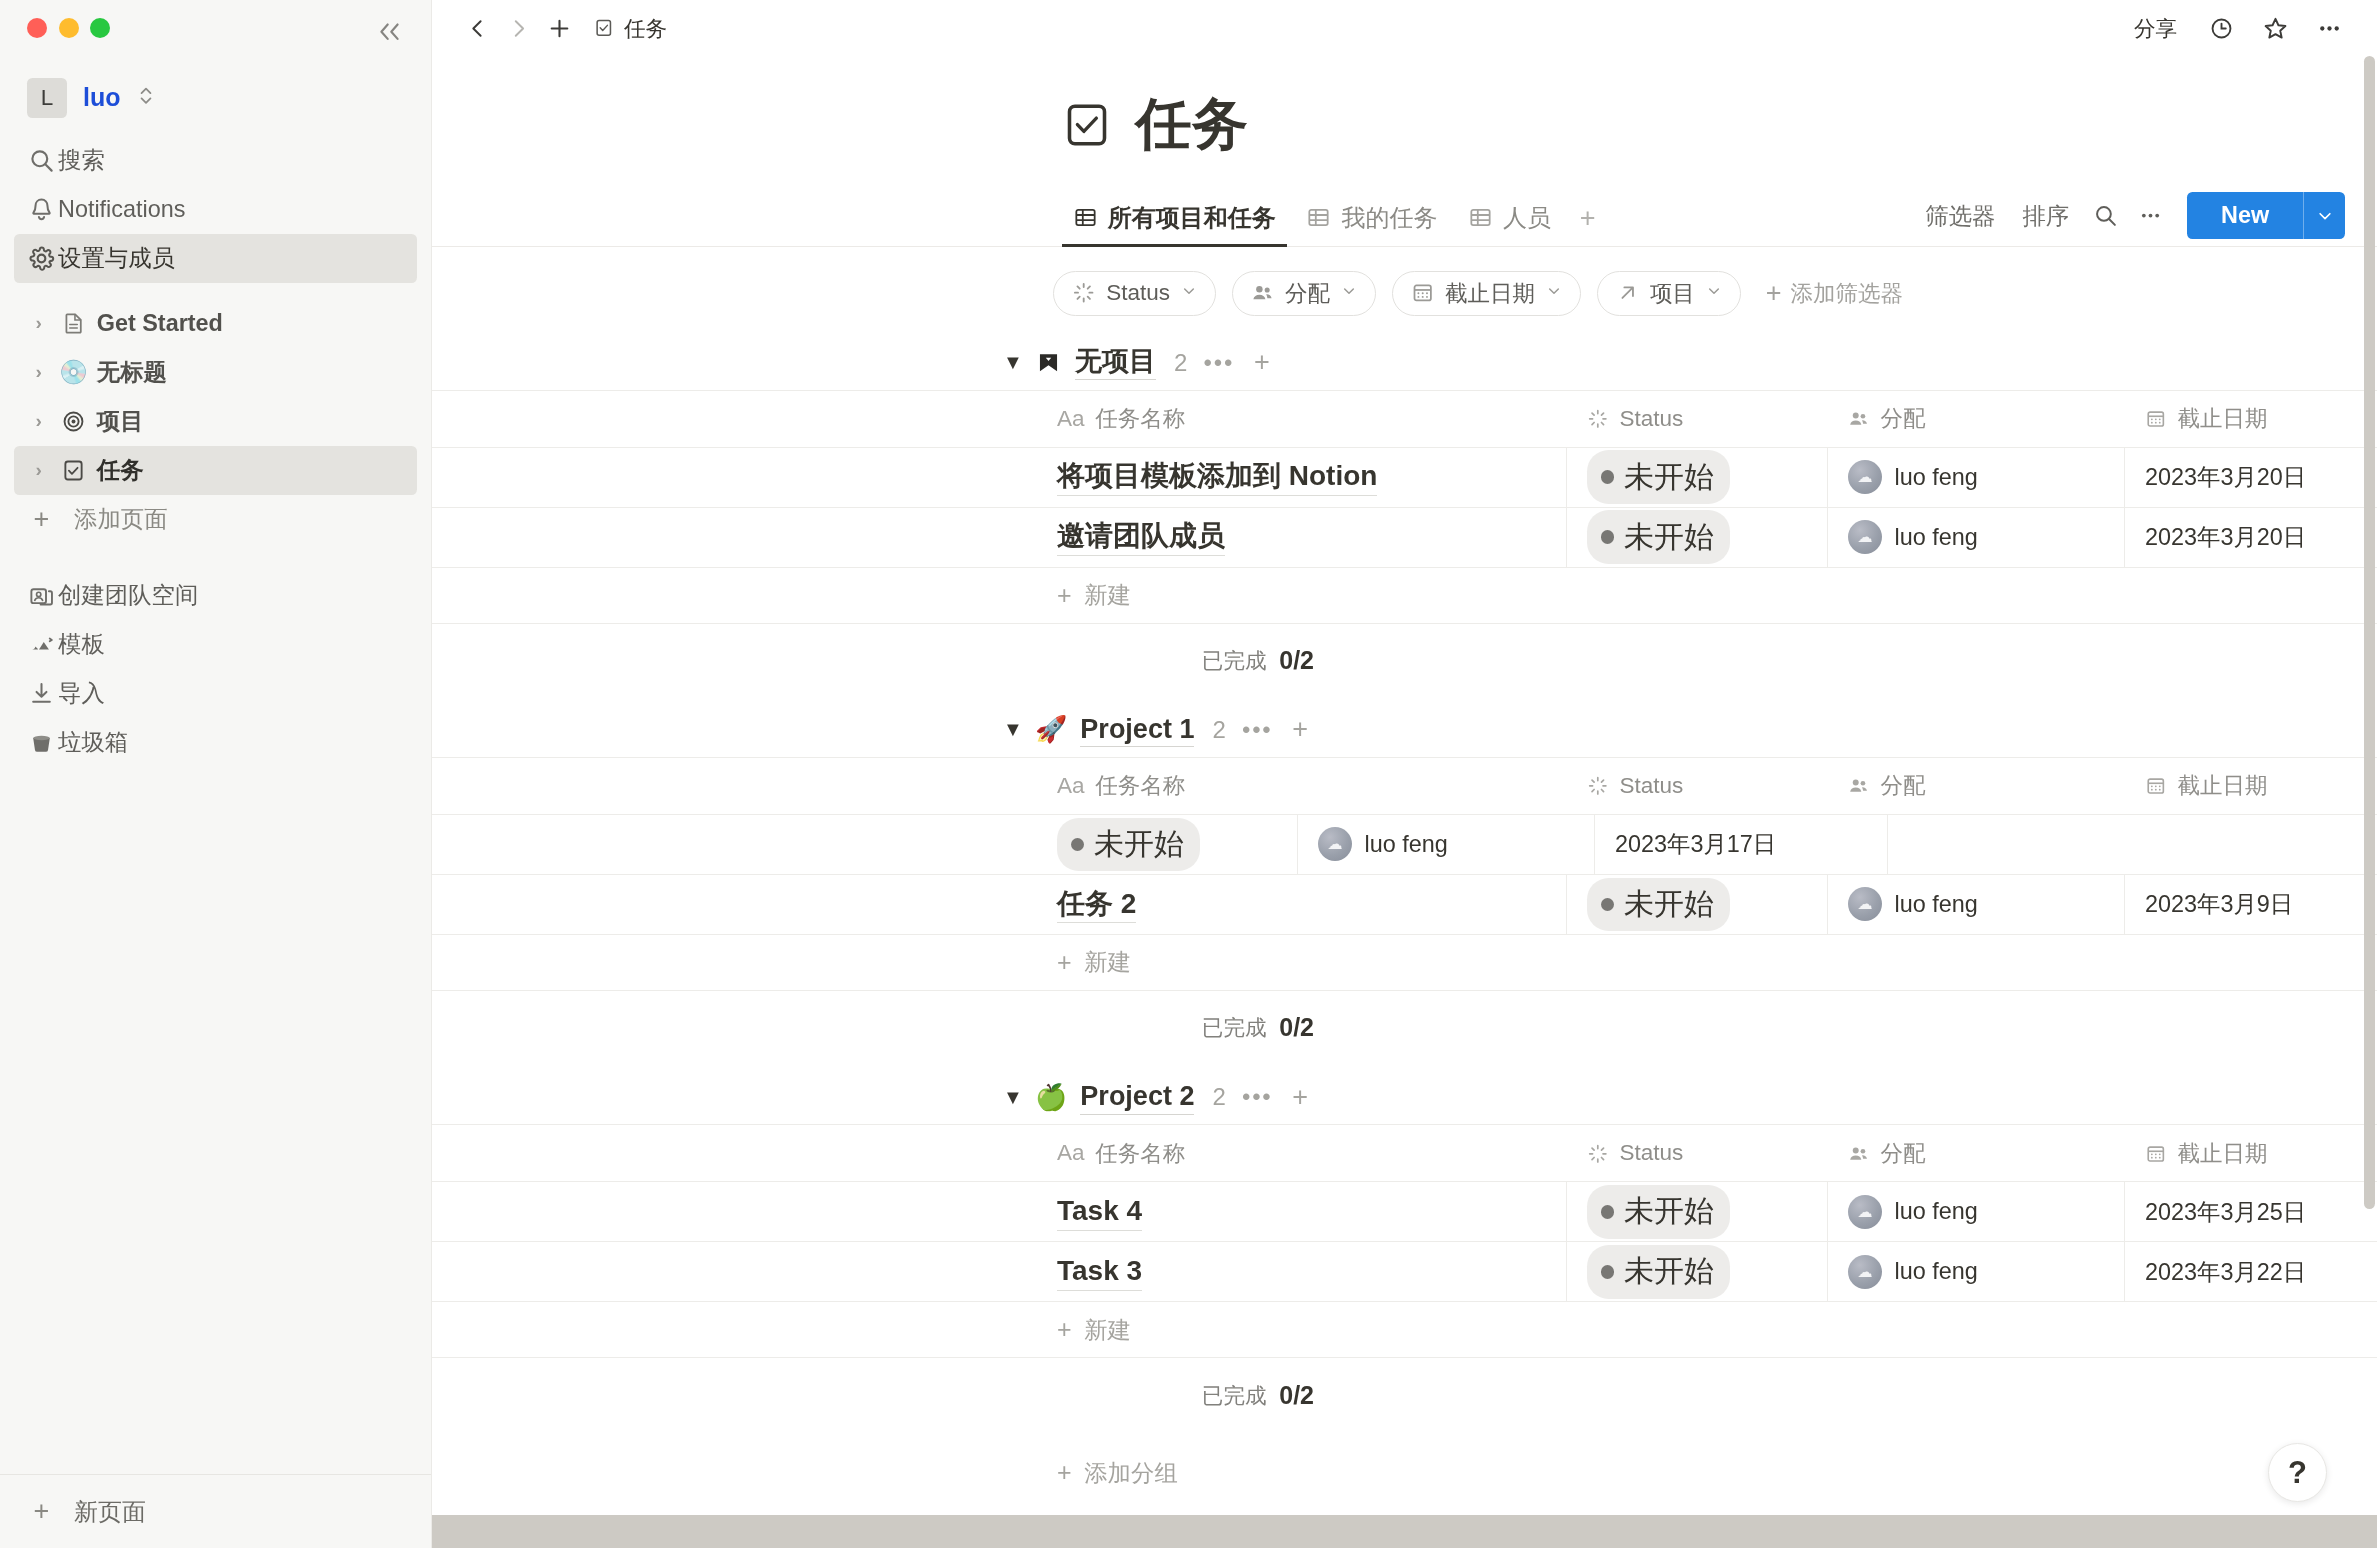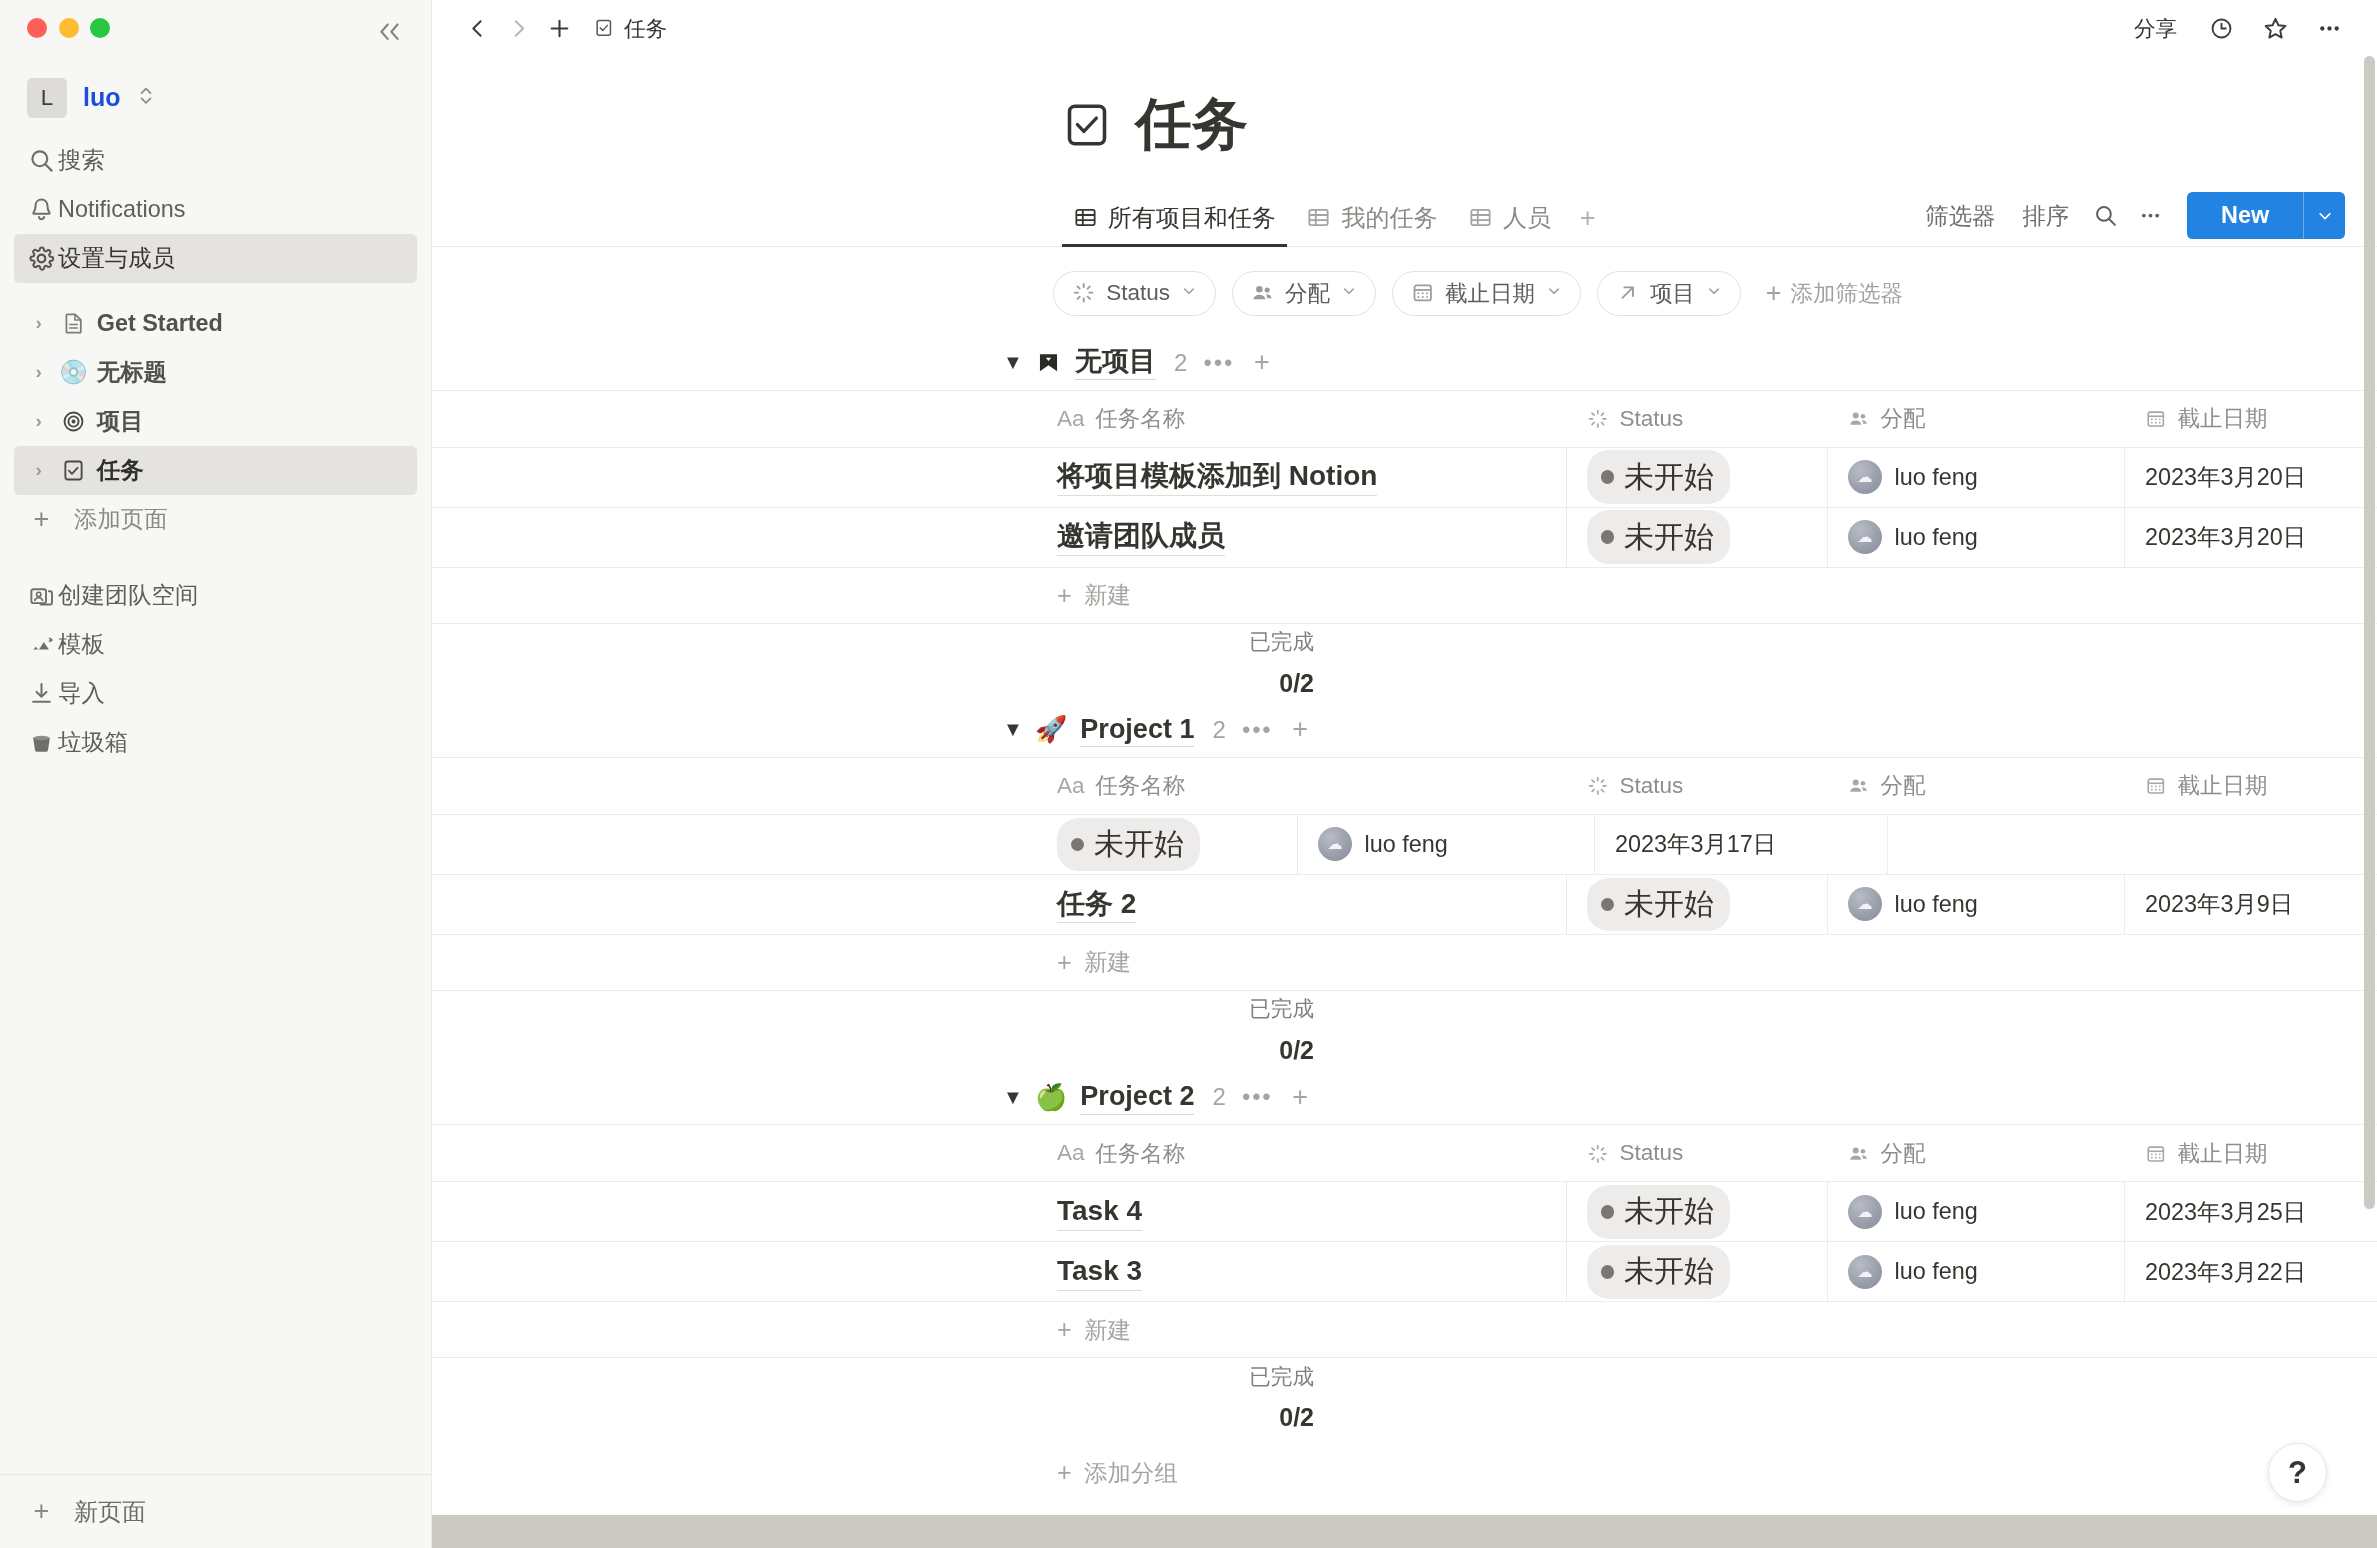--- a/index.html
+++ b/index.html
@@ -127,21 +127,21 @@
     margin-top: 29px; padding-left: 630px;
     border-bottom: 0.9px solid #eceae7;
     position: relative;
   }
   .tabs-left { display: flex; align-items: flex-end; gap: 9px; }
   .tab {
     display: flex; align-items: center; gap: 10px;
     padding: 5.4px 10.8px 12.6px 10.8px; cursor: pointer;
     font-size: 24px; color: #8b8a85; position: relative; white-space: nowrap;
   }
-  .tab.active { color: #37352f; font-weight: 400; }
+  .tab.active { color: #37352f; font-weight: 700; }
   .tab.active::after {
     content: ""; position: absolute; left: 0; right: 0; bottom: -0.9px;
     height: 2.7px; background: #37352f;
   }
   .tab-ico { display: flex; align-items: center; }
   .tab-plus { padding: 5.4px 10.8px 12.6px 9px; font-size: 27px; color: #b2b1ad; cursor: pointer; }
 
   .tabs-right {
     margin-left: auto; display: flex; align-items: center; gap: 5.4px;
     padding-bottom: 7.2px; padding-right: 32px;
@@ -243,22 +243,22 @@
 
   .new-row {
     display: flex; align-items: center; gap: 12.6px;
     padding-left: 625px; height: 56px;
     font-size: 23.4px; color: #a5a49f; cursor: pointer;
     border-bottom: 0.9px solid #edece9;
   }
   .new-row .np { font-size: 25px; }
 
   .group-foot {
-    display: flex; align-items: flex-end; justify-content: flex-end;
-    height: 74px; padding-right: 1063px; gap: 12.6px; flex-direction: column;
+    display: flex; align-items: center; justify-content: flex-end;
+    height: 74px; padding-right: 1063px; gap: 12.6px;
   }
   .gf-label { font-size: 21.6px; color: #82817d; }
   .gf-val { font-size: 25px; color: #37352f; font-weight: 700; }
 
   .add-group {
     display: flex; align-items: center; gap: 12.6px;
     padding-left: 625px; height: 56px; margin-top: 12.6px;
     font-size: 23.4px; color: #a5a49f; cursor: pointer;
   }
 

